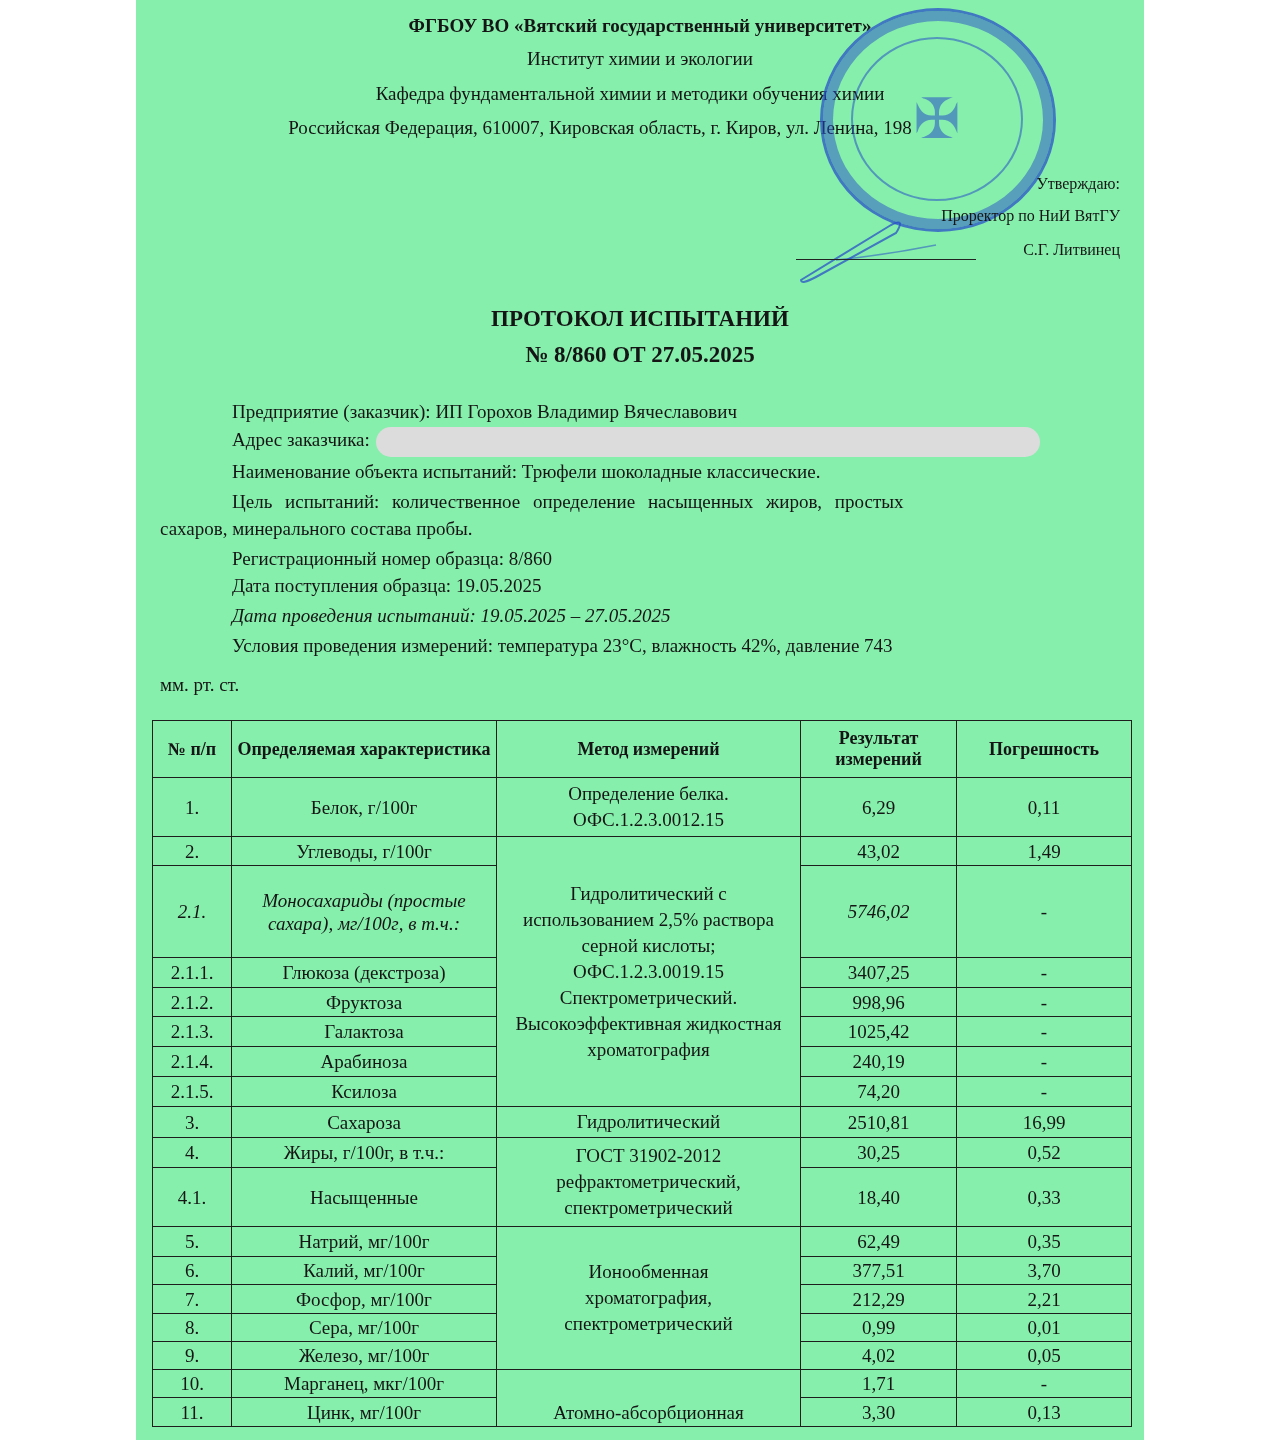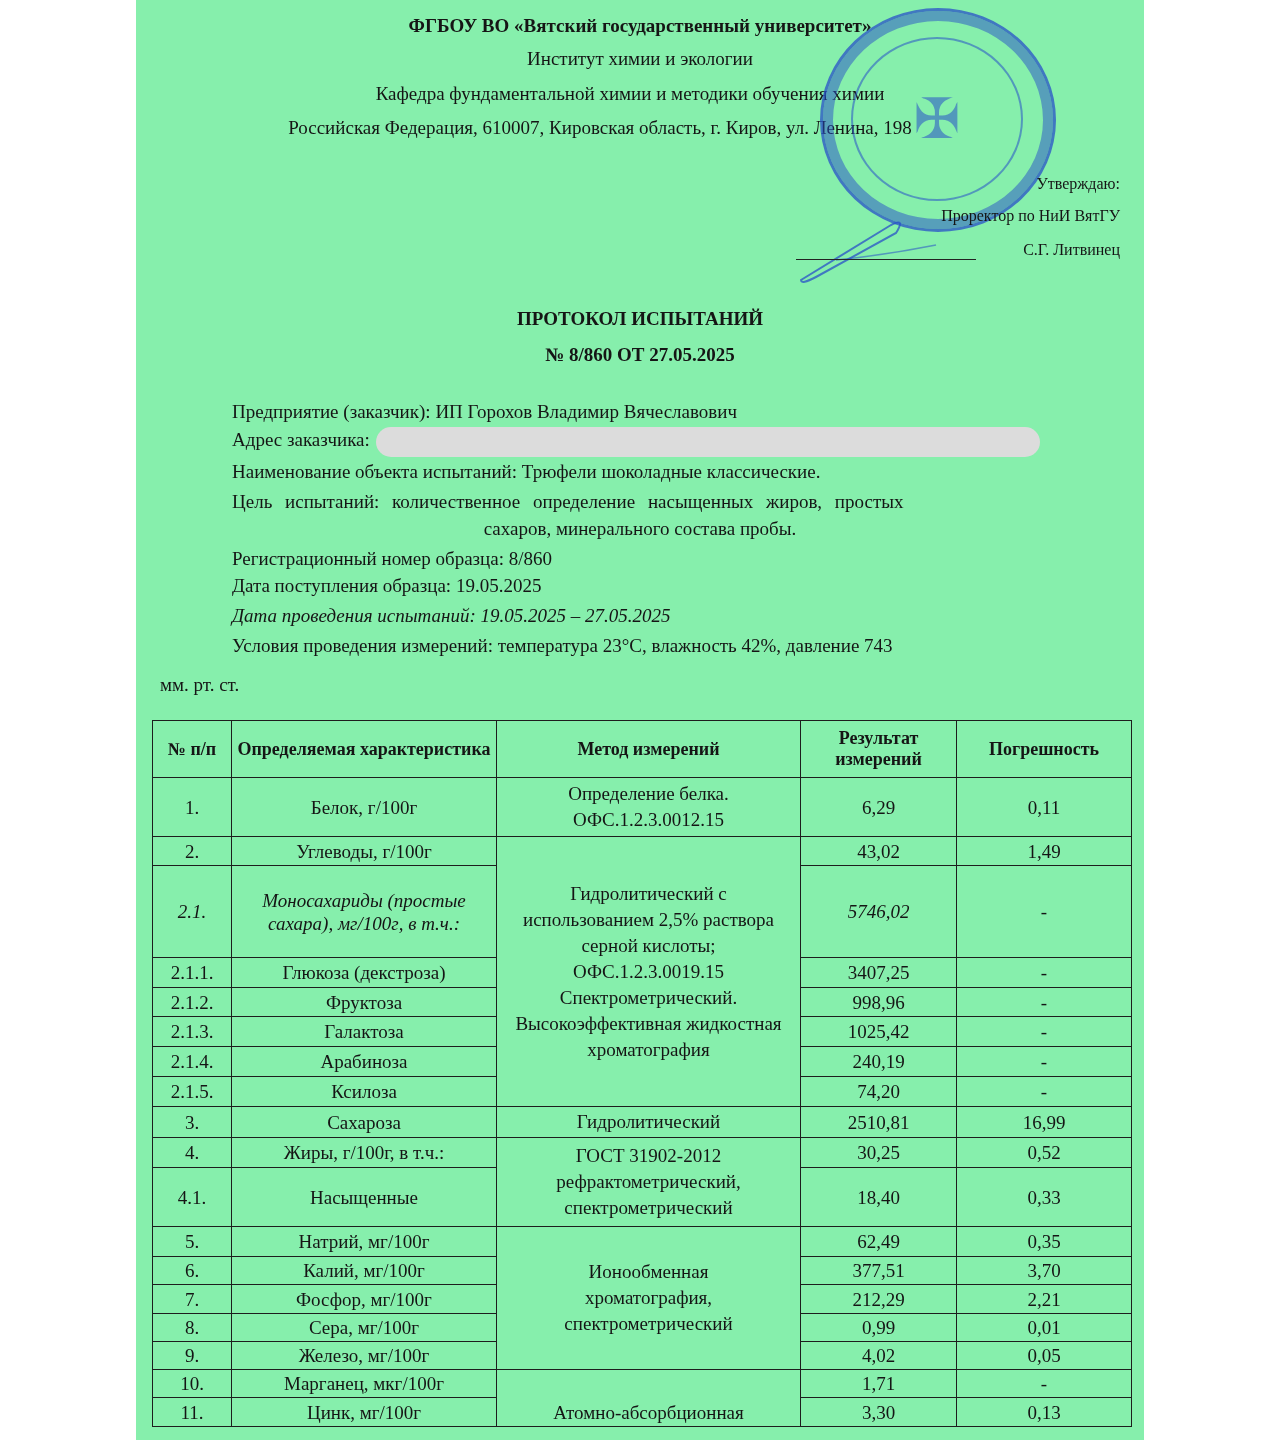--- a/index.html
+++ b/index.html
@@ -25,21 +25,21 @@
     position: absolute; left: 28px; top: 26px; width: 168px; height: 160px; border-radius: 50%;
     border: 2px solid rgba(40,80,200,0.55);
   }
   .stamp-eagle {
     position: absolute; left: 50%; top: 50%; transform: translate(-50%,-50%);
     font-size: 56px; color: rgba(40,80,200,0.55); line-height: 1;
   }
   .stamp-pen {
     position: absolute; left: 660px; top: 215px; width: 150px; height: 70px; pointer-events: none;
   }
-  .title { position: absolute; left: 0; width: 1008px; text-align: center; font-weight: bold; font-size: 19px; line-height: 30px; }
+  .title { position: absolute; left: 0; width: 1008px; text-align: center; font-weight: bold; font-size: 23px; line-height: 30px; }
   .para { position: absolute; left: 24px; width: 960px; font-size: 19px; line-height: 24px; }
   .para .indent { display: inline-block; width: 72px; }
   .justify { text-align: justify; text-align-last: left; }
   .redact {
     display: inline-block; vertical-align: middle; width: 664px; height: 30px; border-radius: 15px;
     background: #dcdcdc; margin-left: 6px;
   }
   table.res {
     position: absolute; left: 16px; top: 720px; width: 979px; border-collapse: collapse;
     font-size: 19px; table-layout: fixed;
@@ -75,21 +75,21 @@
   <div class="sign-line"></div>
   <div class="approve" style="top:238px;">С.Г. Литвинец</div>
 
   <div class="title" style="top:304px;">ПРОТОКОЛ ИСПЫТАНИЙ</div>
   <div class="title" style="top:340px;">№ 8/860 ОТ 27.05.2025</div>
 
   <div class="para" style="top:400px;"><span class="indent"></span><span>Предприятие (заказчик): ИП Горохов Владимир Вячеславович</span></div>
   <div class="para" style="top:427px;"><span class="indent"></span><span>Адрес заказчика:</span><span class="redact"></span></div>
   <div class="para" style="top:460px;"><span class="indent"></span><span>Наименование объекта испытаний: Трюфели шоколадные классические.</span></div>
   <div class="para justify" style="top:490px;"><span class="indent"></span><span style="word-spacing:8px;">Цель испытаний: количественное определение насыщенных жиров, простых</span></div>
-  <div class="para" style="top:517px;text-align:center;">сахаров, минерального состава пробы.</div>
+  <div class="para" style="top:517px;">сахаров, минерального состава пробы.</div>
   <div class="para" style="top:547px;"><span class="indent"></span><span>Регистрационный номер образца: 8/860</span></div>
   <div class="para" style="top:574px;"><span class="indent"></span><span>Дата поступления образца: 19.05.2025</span></div>
   <div class="para" style="top:604px;font-style:italic;"><span class="indent"></span><span>Дата проведения испытаний: 19.05.2025 – 27.05.2025</span></div>
   <div class="para" style="top:634px;"><span class="indent"></span><span>Условия проведения измерений: температура 23°С, влажность 42%, давление 743</span></div>
   <div class="para" style="top:664px;margin-top:9px;">мм. рт. ст.</div>
 
   <table class="res">
     <colgroup>
       <col style="width:79px">
         <col style="width:265px">

